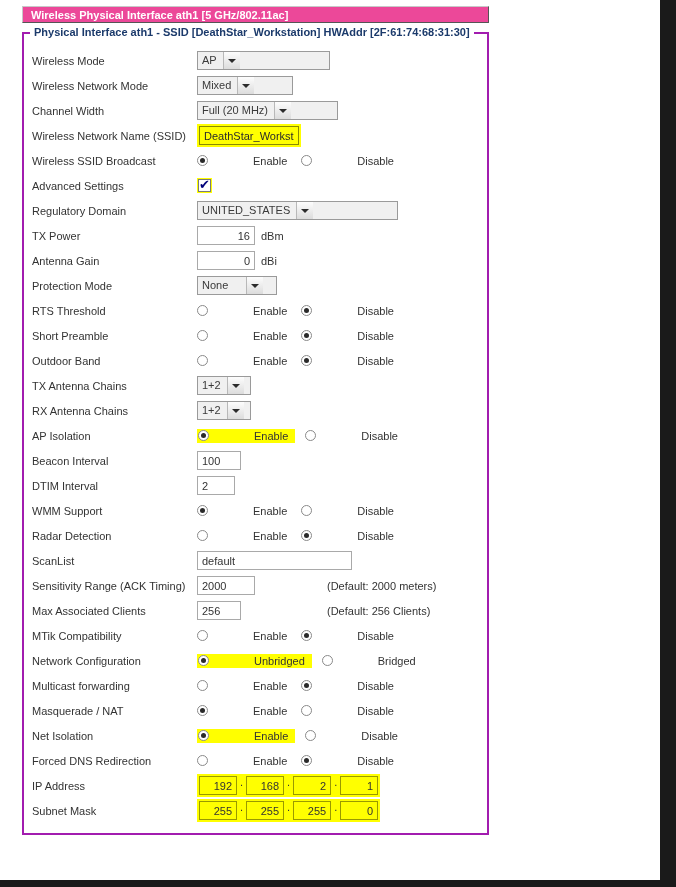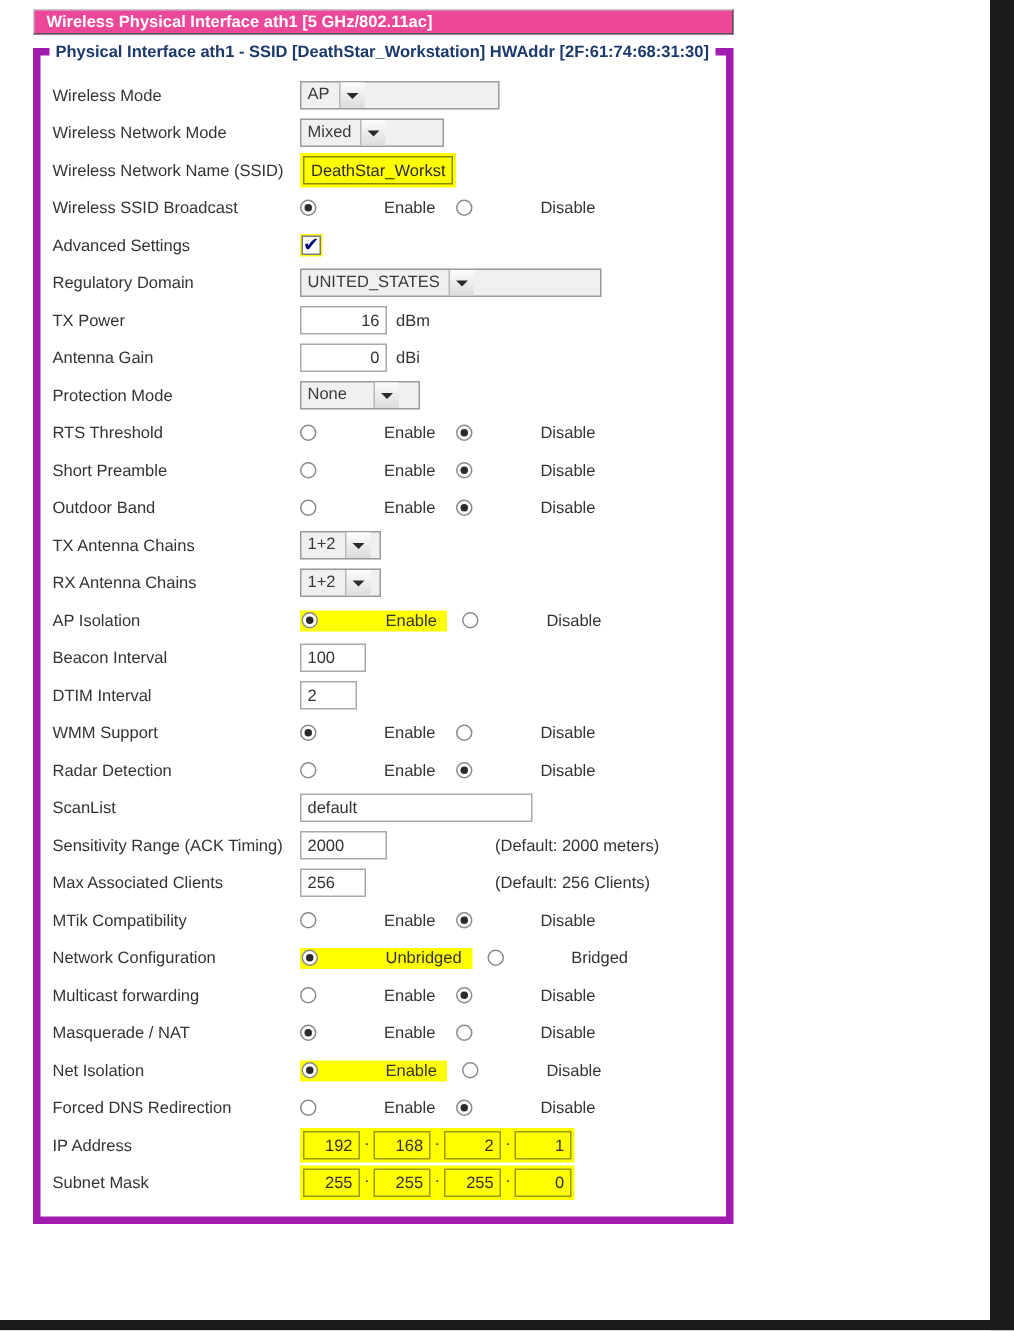--- a/index.html
+++ b/index.html
@@ -51,21 +51,21 @@
     line-height: 17px;
     padding-left: 8px;
     box-sizing: border-box;
     white-space: nowrap;
   }
 
   .fieldset {
     position: relative;
     margin: 9px 0 0 22px;
     width: 467px;
-    border: 5px solid #a21caf;
+    border: 2px solid #a21caf;
     box-sizing: border-box;
     padding: 14px 0 10px 0;
   }
   .legend {
     position: absolute;
     top: -8px;
     left: 6px;
     background: #ffffff;
     padding: 0 4px;
     font-size: 11px;
@@ -269,20 +269,29 @@
       <div class="row">
         <div class="label">Wireless Network Mode</div>
         <div class="ctrl">
           <div class="sel w95">
             <div class="sel-text">Mixed</div>
             <div class="sel-arrow"></div>
           </div>
         </div>
       </div>
 
+      <div class="row">
+        <div class="label">Channel Width</div>
+        <div class="ctrl">
+          <div class="sel w140">
+            <div class="sel-text">Full (20 MHz)</div>
+            <div class="sel-arrow"></div>
+          </div>
+        </div>
+      </div>
 
 
       <div class="row">
         <div class="label">Wireless Network Name (SSID)</div>
         <div class="ctrl">
           <div class="ssid-hl">
             <input class="tin" type="text" value="DeathStar_Workstatio" style="">
           </div>
         </div>
       </div>

